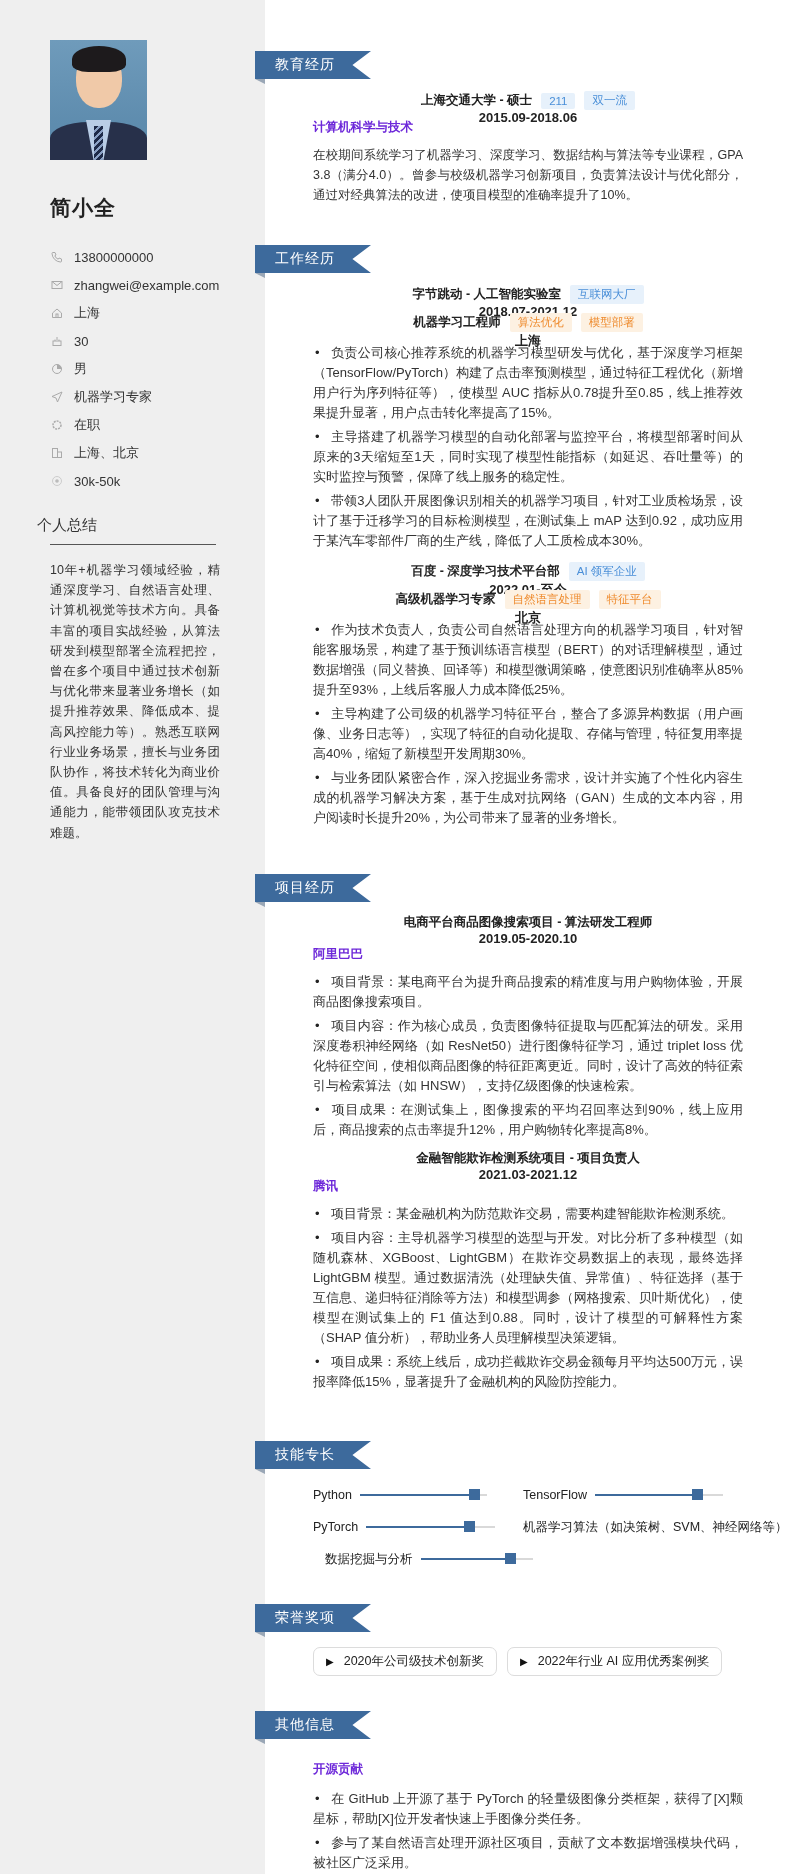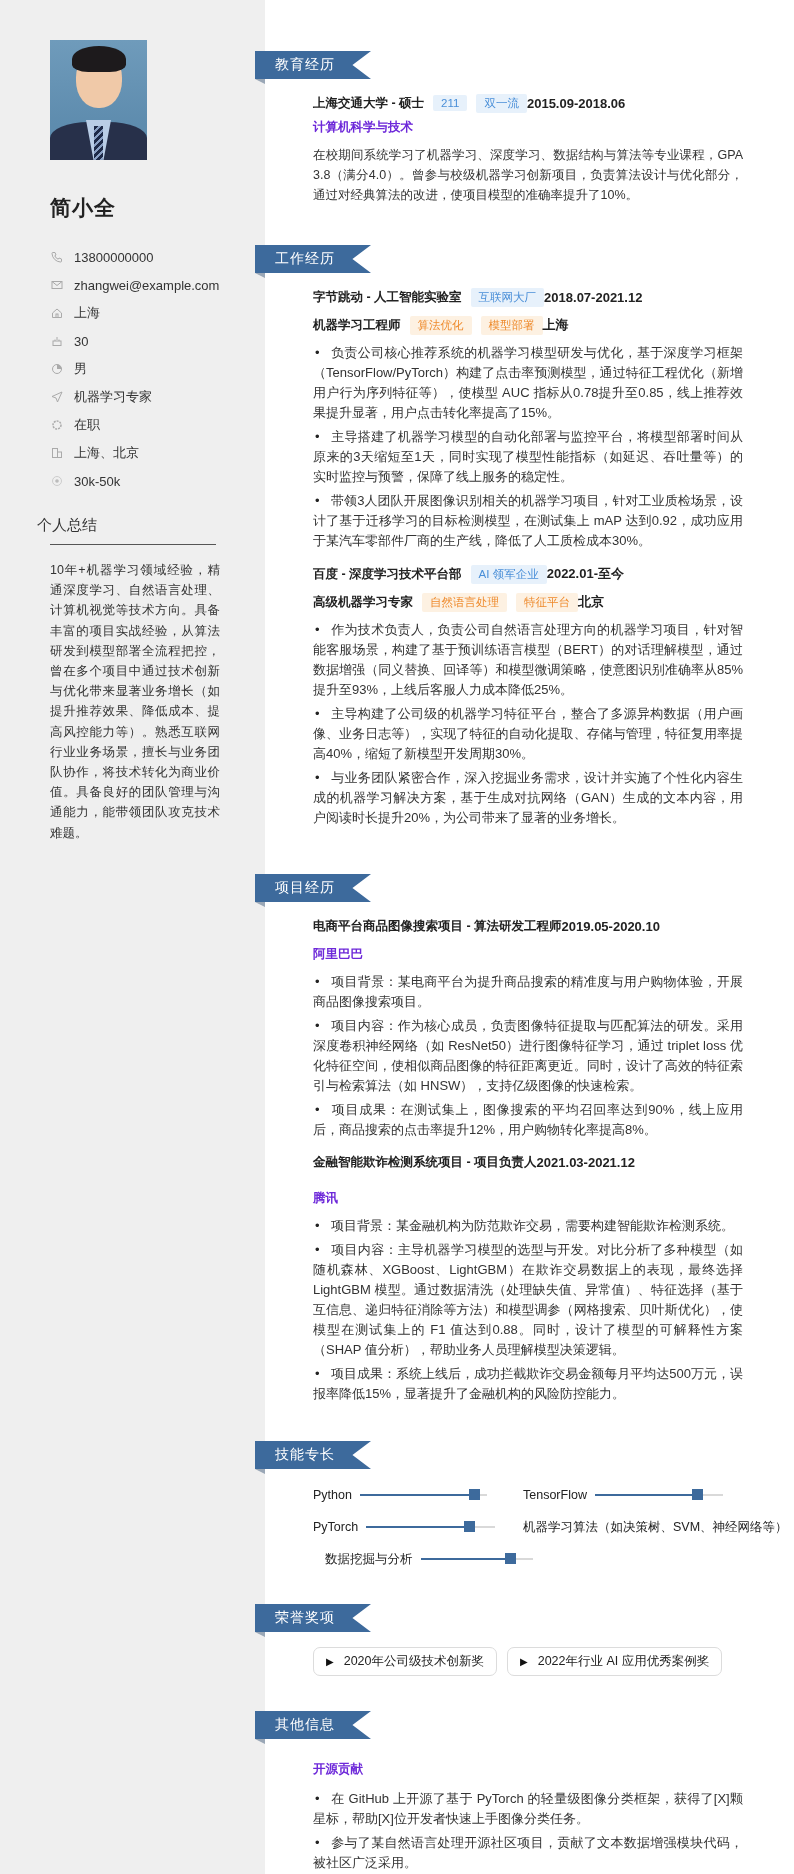--- a/index.html
+++ b/index.html
@@ -25,21 +25,21 @@
   .summary-text { position: absolute; left: 50px; top: 560px; width: 170px; font-size: 12.5px; line-height: 20.2px; color: #333; text-align: justify; }
 
   .main { position: absolute; left: 265px; top: 0; width: 529px; height: 1874px; }
   .section { position: absolute; left: 0; width: 529px; }
   .banner { position: absolute; left: -10px; top: 0; width: 116px; height: 36px; margin-top: 16px; }
   .banner .body { position: absolute; left: 0; top: 0; width: 116px; height: 28px; background: #3d6a9c; clip-path: polygon(0 0, 100% 0, 84% 50%, 100% 100%, 0 100%); }
   .banner .fold { position: absolute; left: 0; top: 28px; width: 10px; height: 5px; background: #9aa7b6; clip-path: polygon(0 0, 100% 0, 100% 100%); }
   .banner .label { position: absolute; left: 20px; top: 5px; font-size: 14px; color: #ffffff; letter-spacing: 1px; }
 
   .entry { position: absolute; left: 48px; width: 430px; }
-  .row { display: flex; align-items: center; height: 24px; }
+  .row { display: flex; justify-content: space-between; align-items: center; height: 24px; flex-direction: column; }
   .row .left { display: flex; align-items: center; }
   .title { font-size: 12.5px; font-weight: bold; color: #222; }
   .date { font-size: 13px; font-weight: bold; color: #222; }
   .tag { display: inline-block; font-size: 11.5px; padding: 2px 8px; margin-left: 9px; border-radius: 2px; }
   .tag.blue { color: #4a8fd8; background: #e7f1fb; }
   .tag.orange { color: #ee8a2c; background: #fdf1e2; }
   .para { font-size: 12.5px; line-height: 20px; color: #333; text-align: justify; }
   .bullets { list-style: none; }
   .bullets li { font-size: 13px; line-height: 20px; color: #333; margin-bottom: 4px; text-align: justify; }
   .bullets li::before { content: "•"; display: inline-block; width: 16px; padding-left: 2px; color: #222; }
@@ -245,21 +245,21 @@
         <li>项目背景：某电商平台为提升商品搜索的精准度与用户购物体验，开展商品图像搜索项目。</li>
         <li>项目内容：作为核心成员，负责图像特征提取与匹配算法的研发。采用深度卷积神经网络（如 ResNet50）进行图像特征学习，通过 triplet loss 优化特征空间，使相似商品图像的特征距离更近。同时，设计了高效的特征索引与检索算法（如 HNSW），支持亿级图像的快速检索。</li>
         <li>项目成果：在测试集上，图像搜索的平均召回率达到90%，线上应用后，商品搜索的点击率提升12%，用户购物转化率提高8%。</li>
       </ul>
     </div>
     <div class="entry" style="top:292px;">
       <div class="row">
         <span class="title">金融智能欺诈检测系统项目 - 项目负责人</span>
         <span class="date">2021.03-2021.12</span>
       </div>
-      <div class="subtitle" style="margin-top:12px;">腾讯</div>
+      <div class="subtitle" style="margin-top:0;">腾讯</div>
       <ul class="bullets" style="margin-top:6px;">
         <li>项目背景：某金融机构为防范欺诈交易，需要构建智能欺诈检测系统。</li>
         <li>项目内容：主导机器学习模型的选型与开发。对比分析了多种模型（如随机森林、XGBoost、LightGBM）在欺诈交易数据上的表现，最终选择 LightGBM 模型。通过数据清洗（处理缺失值、异常值）、特征选择（基于互信息、递归特征消除等方法）和模型调参（网格搜索、贝叶斯优化），使模型在测试集上的 F1 值达到0.88。同时，设计了模型的可解释性方案（SHAP 值分析），帮助业务人员理解模型决策逻辑。</li>
         <li>项目成果：系统上线后，成功拦截欺诈交易金额每月平均达500万元，误报率降低15%，显著提升了金融机构的风险防控能力。</li>
       </ul>
     </div>
   </div>
 
   <div class="section" style="top:1425px;">
     <div class="banner">

